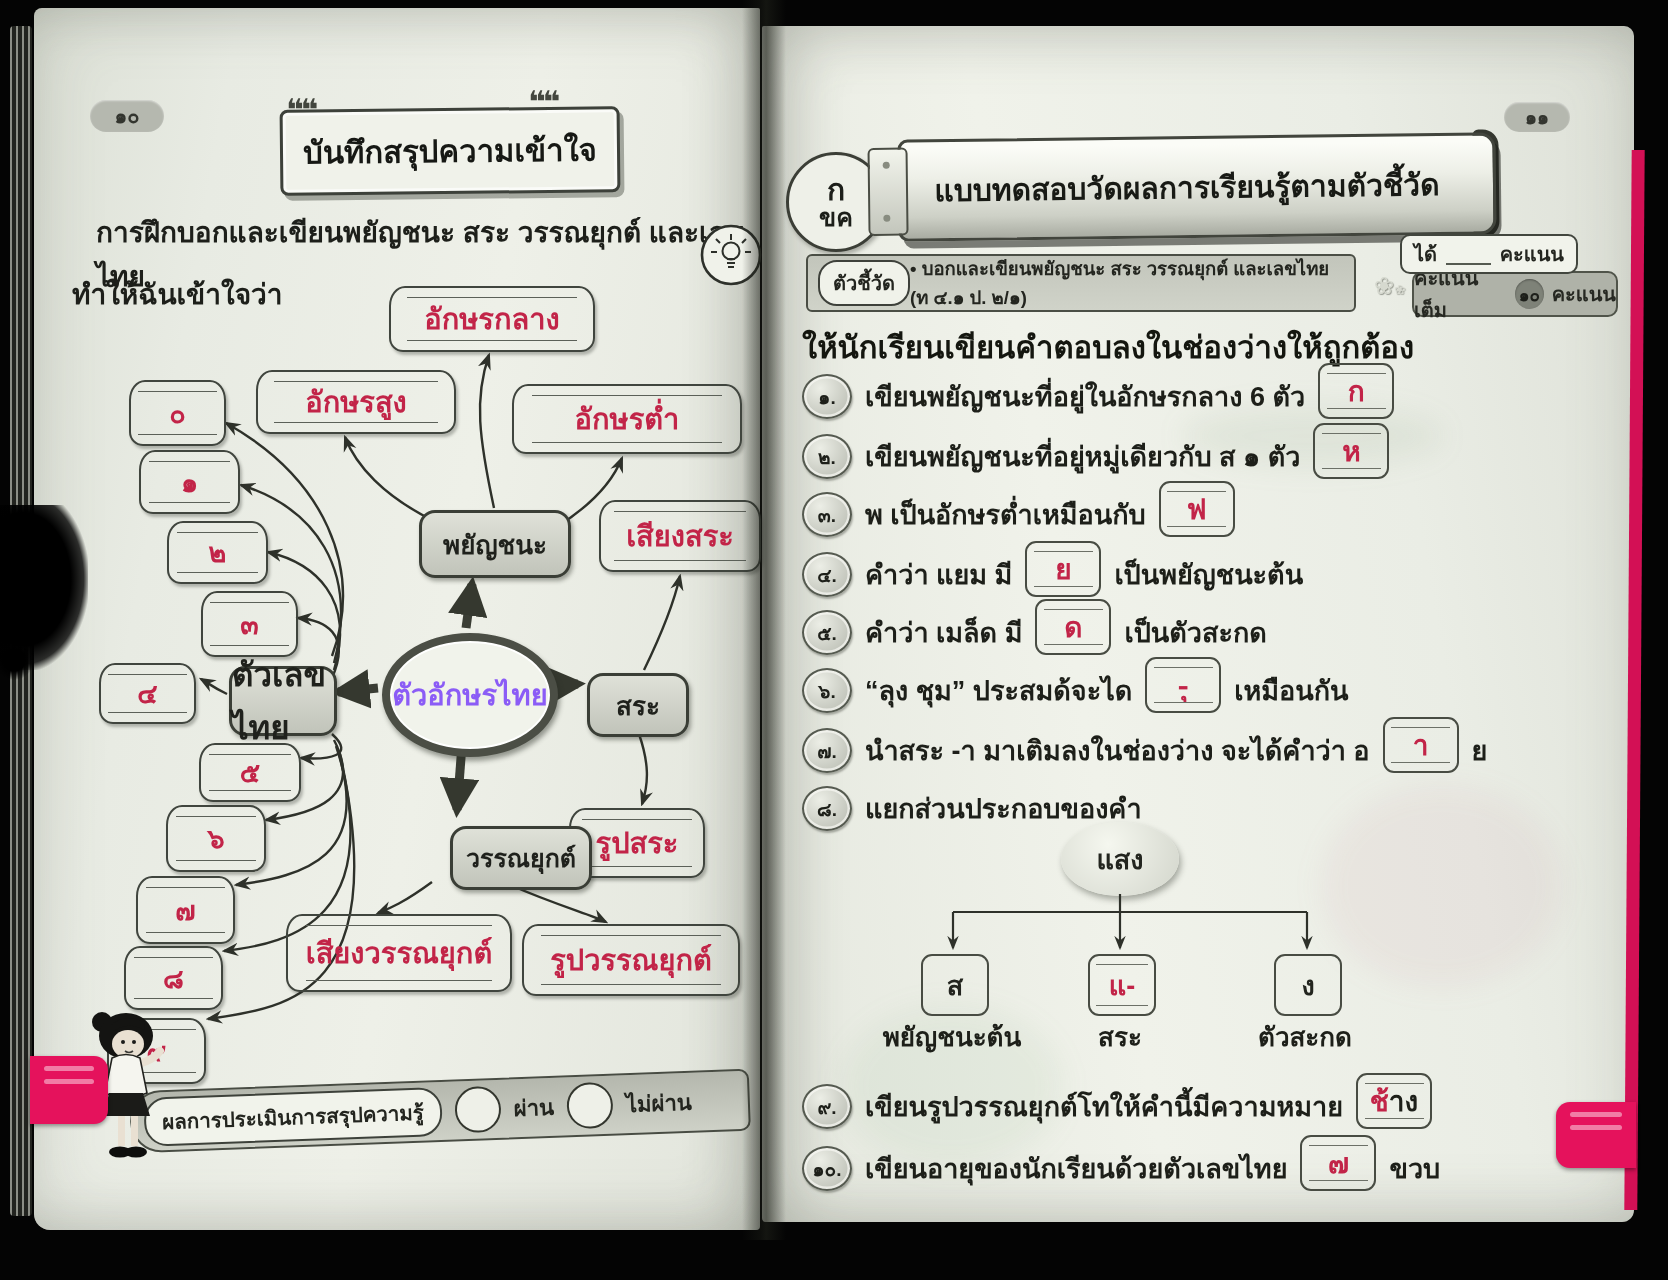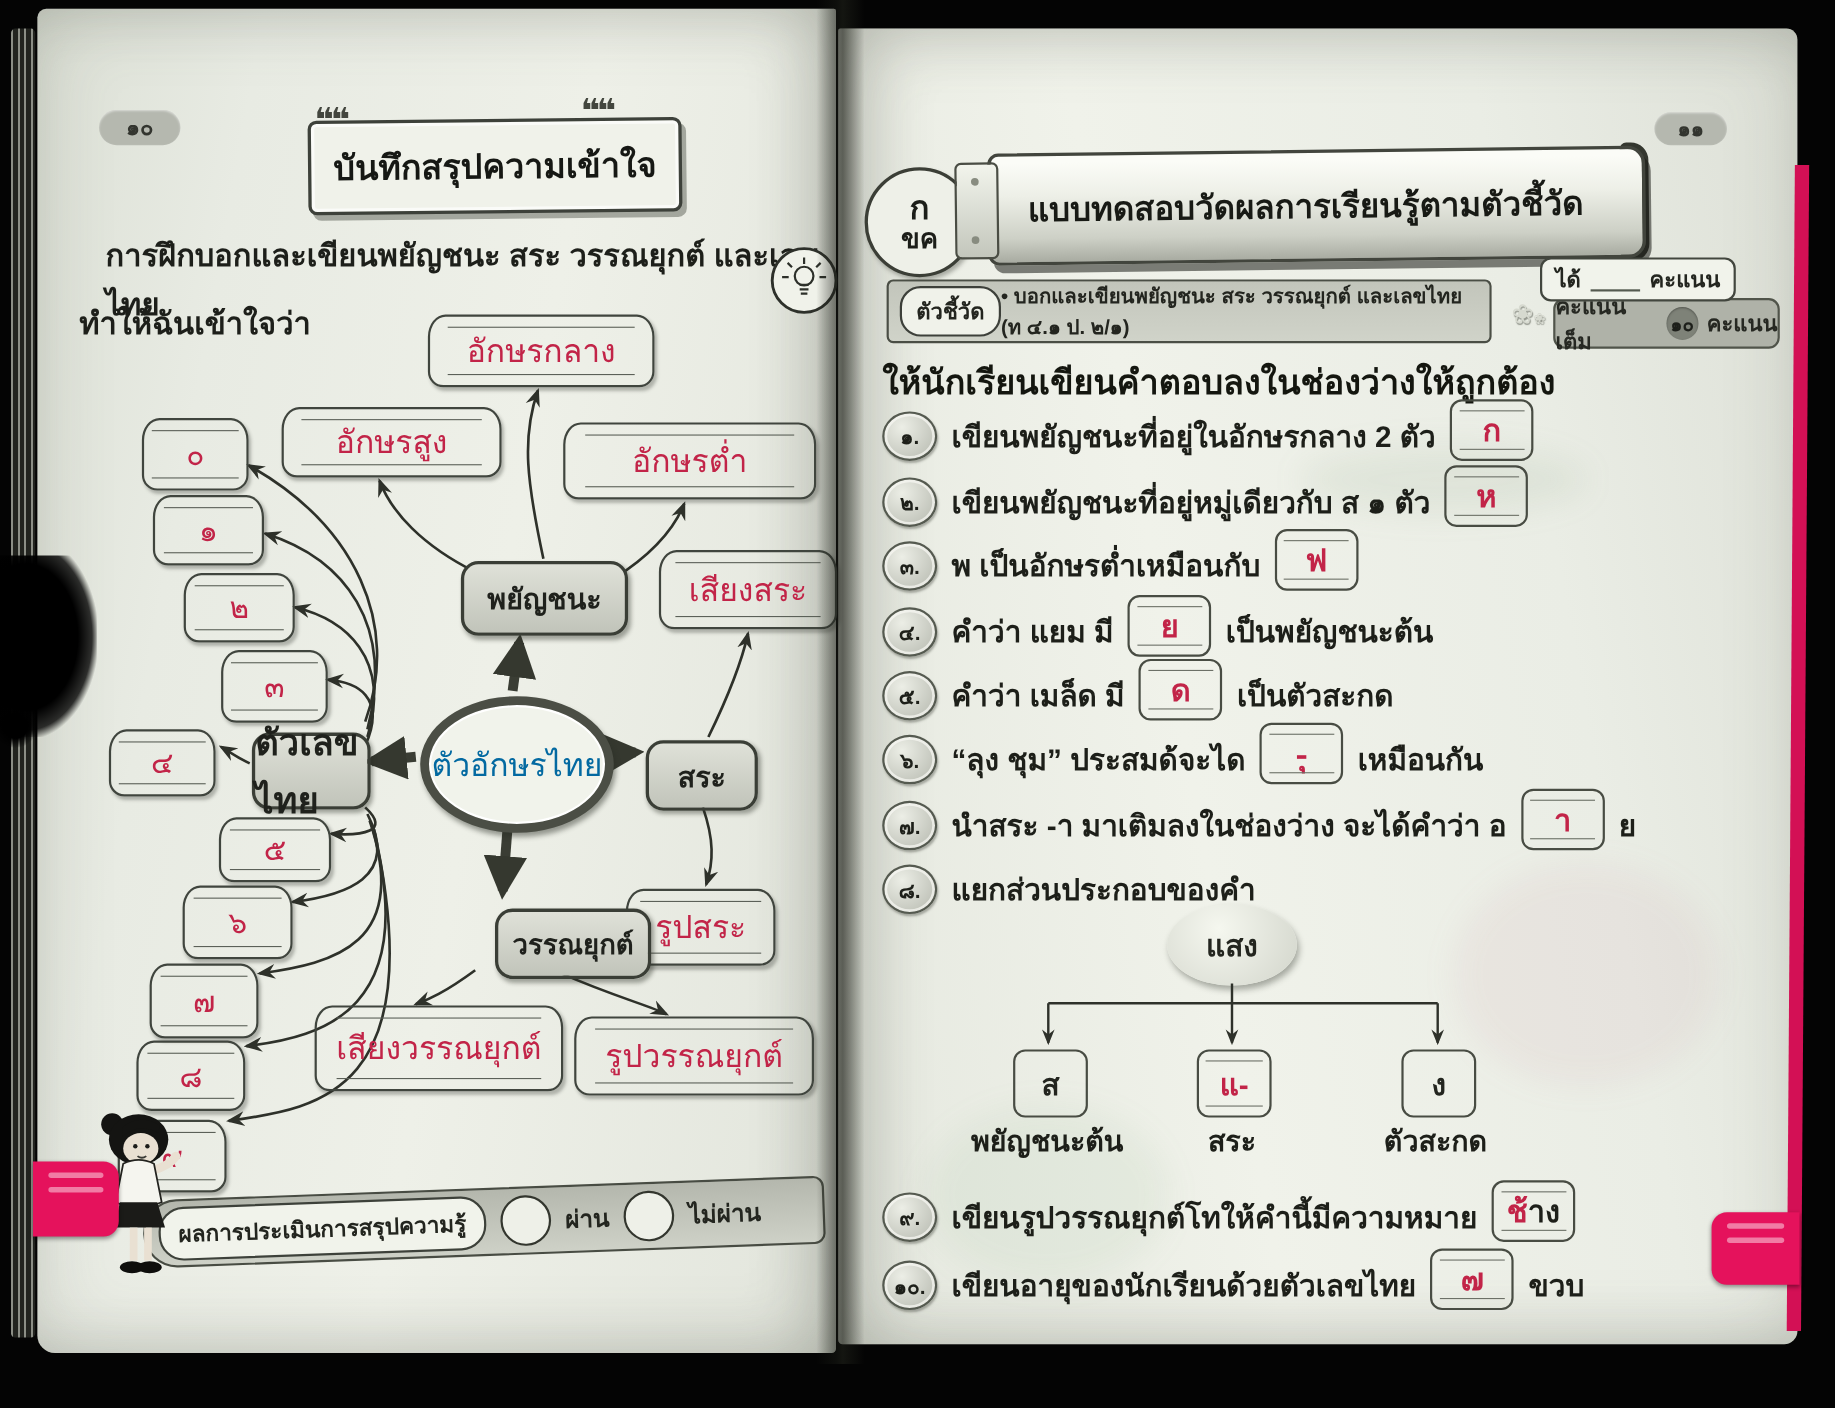--- a/index.html
+++ b/index.html
@@ -34,24 +34,24 @@
     border:3px solid #3d413a;border-radius:8px;transform:rotate(-.6deg);
     box-shadow:4px 5px 0 rgba(55,59,50,.4), inset 0 0 0 3px rgba(255,255,255,.65);
     display:flex;align-items:center;justify-content:center;font-size:31px;font-weight:bold;color:#161814;}
   .intro{font-size:28px;font-weight:bold;color:#1d1f1a;}
   .bulb{left:664px;top:214px;width:66px;height:66px;}
   .ml-svg{left:0;top:0;z-index:1;}
   .node,.wbox,.center-ellipse{position:absolute;z-index:2;display:flex;align-items:center;justify-content:center;}
   .node{background:linear-gradient(180deg,#dfe1d8,#c1c4ba);border:3px solid #3a3e36;border-radius:16px;
     font-weight:bold;font-size:26px;color:#1f211c;box-shadow:2px 3px 4px rgba(40,44,35,.4);}
   .center-ellipse{left:348px;top:625px;width:160px;height:108px;border:8px solid #4b4e45;border-radius:50%;
-    background:#f1f3eb;font-size:29px;font-weight:normal;color:#0369a1;
+    background:#f1f3eb;font-size:29px;font-weight:bold;color:#8b5cf6;
     box-shadow:2px 4px 5px rgba(40,44,35,.45), inset 0 0 0 2px #fff;}
   .wbox{border:2.4px solid #40453e;border-radius:16px 16px 14px 14px / 20px 20px 14px 14px;
-    box-shadow:2px 3px 3px rgba(40,44,35,.3);font-weight:normal;}
+    box-shadow:2px 3px 3px rgba(40,44,35,.3);font-weight:bold;}
   .wbox .rt,.wbox .rb{position:absolute;left:8%;right:8%;border-top:1.6px solid #5b6058;}
   .wbox .rt{top:9px;} .wbox .rb{bottom:9px;}
   .wtxt{font-size:29px;}
   .numv{font-size:27px;}
   .assess{left:96px;top:1072px;width:620px;height:62px;z-index:4;
     background:linear-gradient(180deg,#b4b7ad,#ced1c7);border:2.5px solid #484c43;
     border-radius:31px 10px 10px 31px;transform:rotate(-2.1deg);
     display:flex;align-items:center;gap:13px;padding:0 12px;box-sizing:border-box;}
   .assess-label{background:#f1f3eb;border:2.4px solid #3d413a;border-radius:23px;padding:6px 16px;
     font-weight:bold;font-size:20.5px;white-space:nowrap;}
@@ -343,21 +343,21 @@
     <span>คะแนนเต็ม</span>
     <span class="score-circle">๑๐</span>
     <span>คะแนน</span>
   </div>
   <div class="abs flower">❀<span style="font-size:13px;">❀</span></div>
 
   <div class="abs instruction">ให้นักเรียนเขียนคำตอบลงในช่องว่างให้ถูกต้อง</div>
 
   <div class="q" style="top:348px;">
     <span class="qb">๑.</span>
-    <span>เขียนพยัญชนะที่อยู่ในอักษรกลาง 2 ตัว</span>
+    <span>เขียนพยัญชนะที่อยู่ในอักษรกลาง 6 ตัว</span>
     <span class="ab">
         <i class="rt"></i>
         <i class="rb"></i>
         <span class="red">ก</span>
       </span>
   </div>
   <div class="q" style="top:408px;">
     <span class="qb">๒.</span>
     <span>เขียนพยัญชนะที่อยู่หมู่เดียวกับ ส  ๑ ตัว</span>
     <span class="ab">

